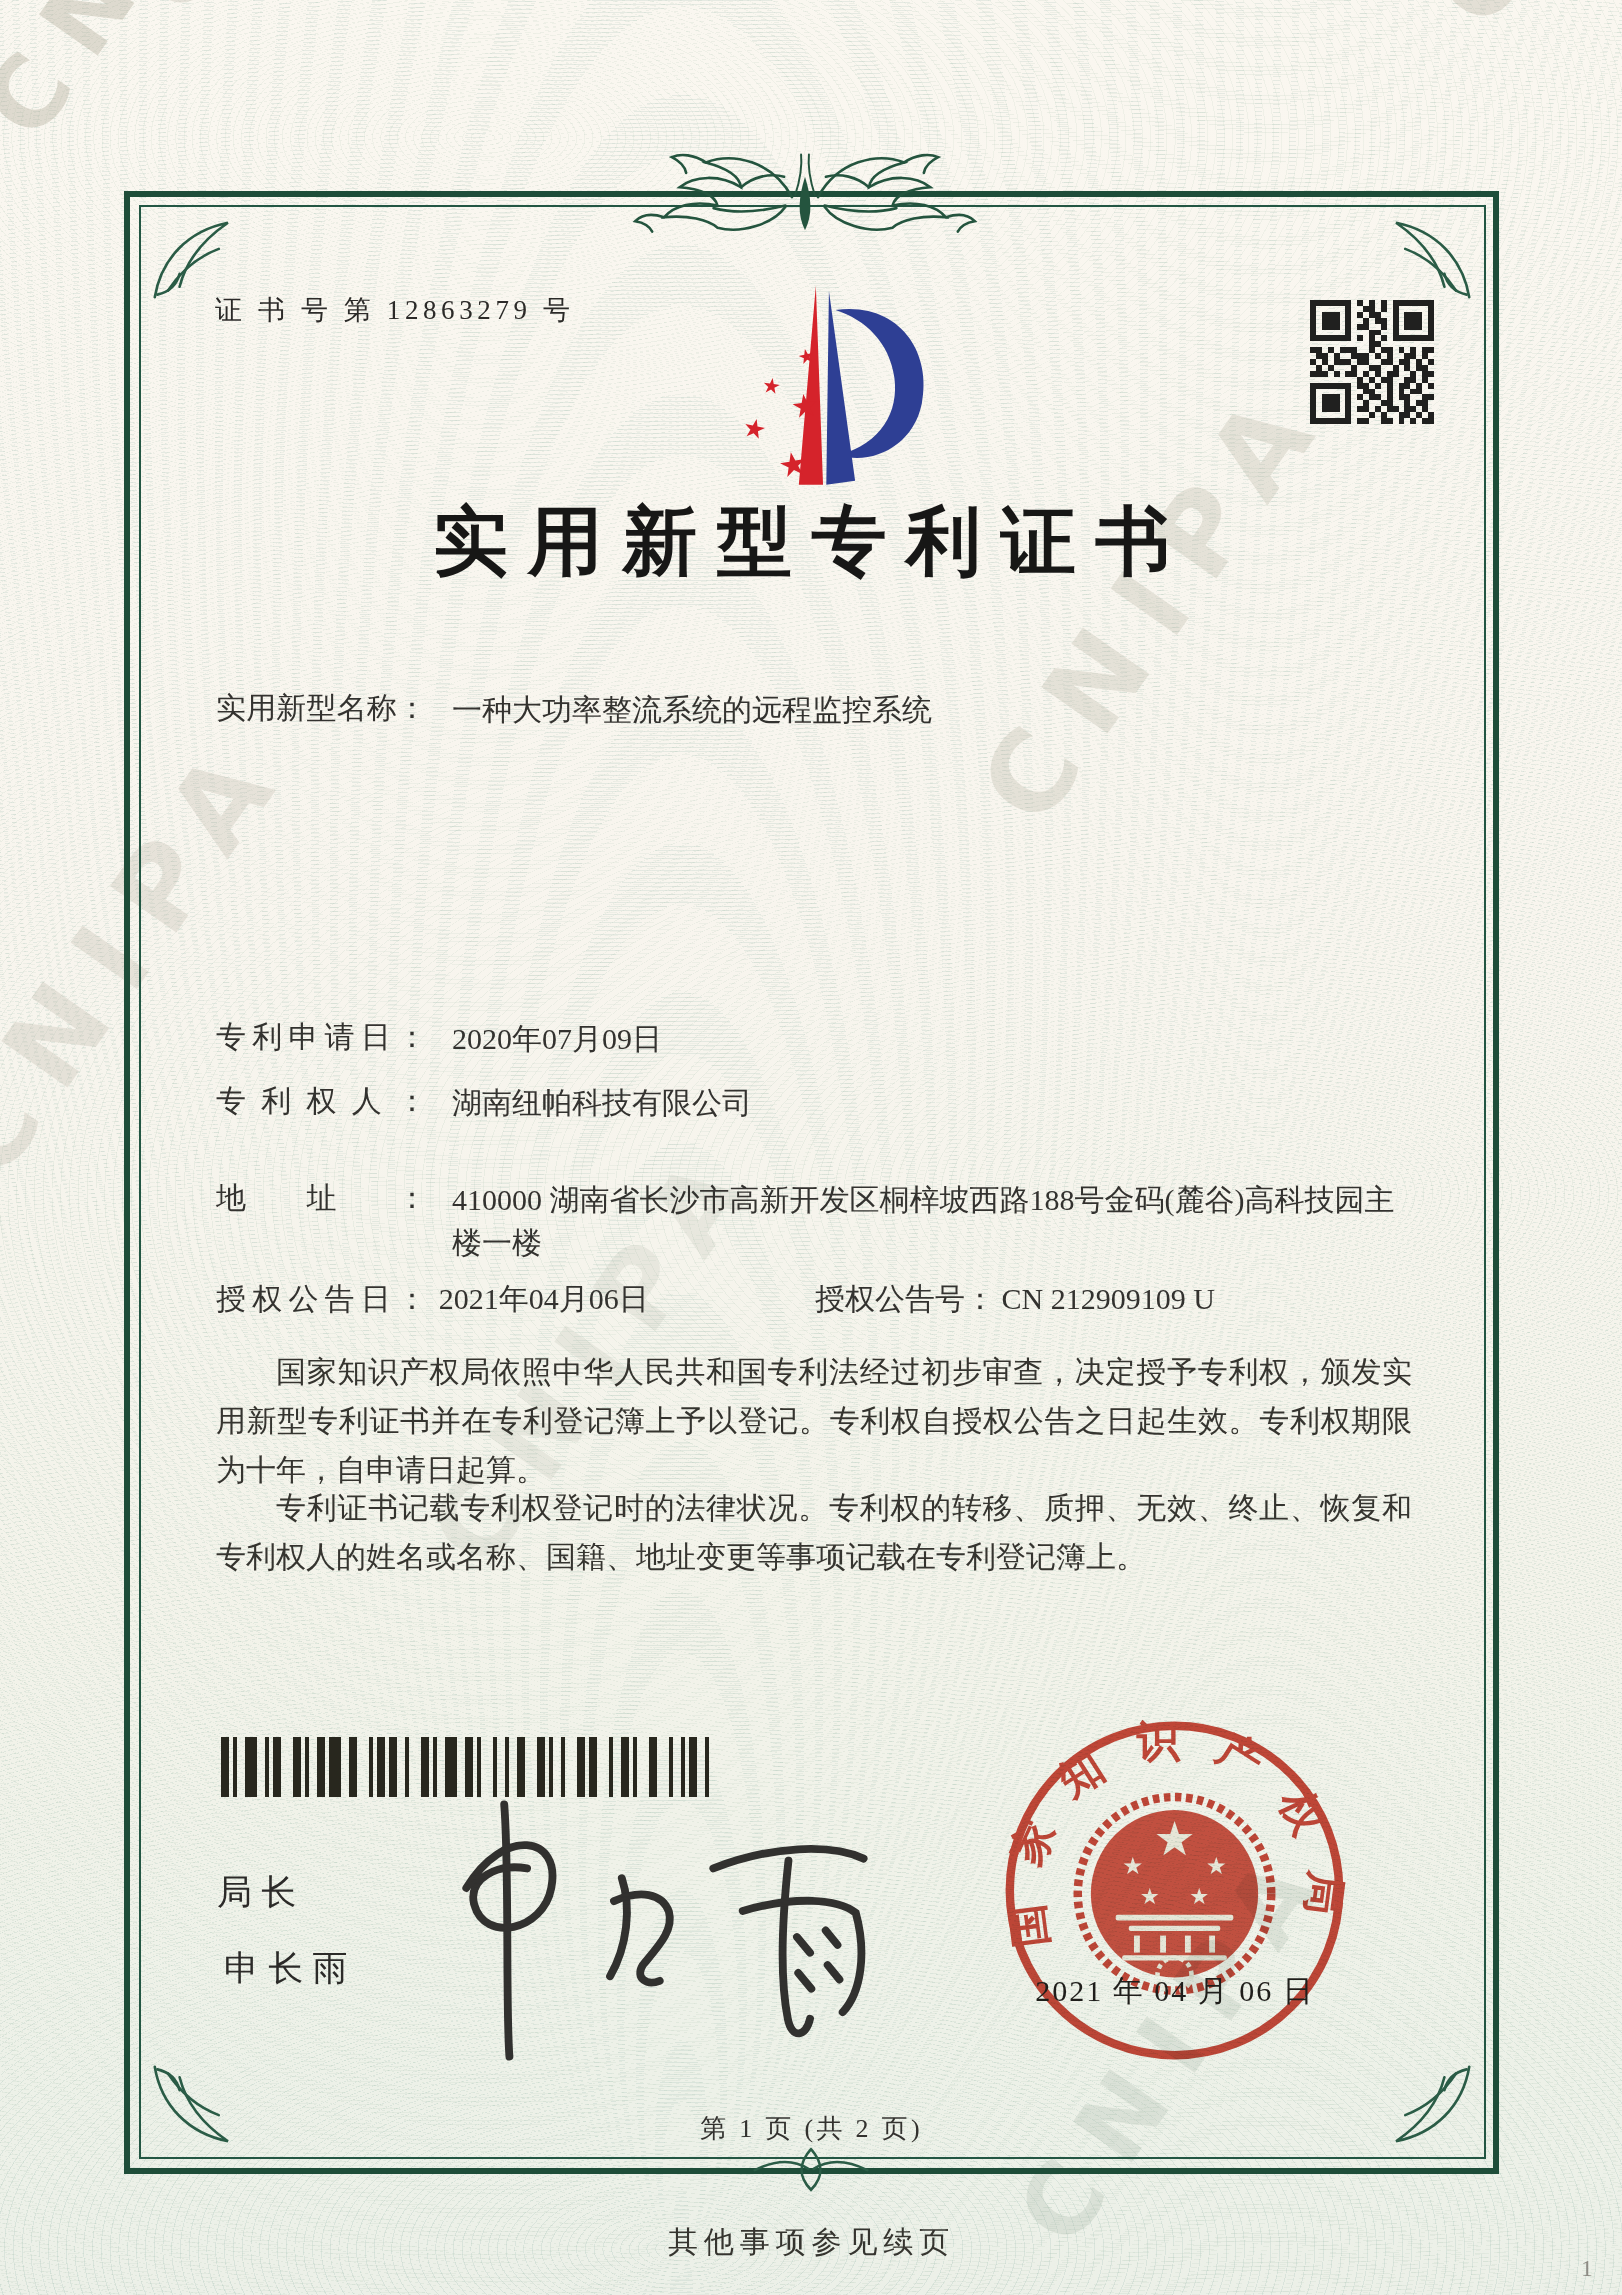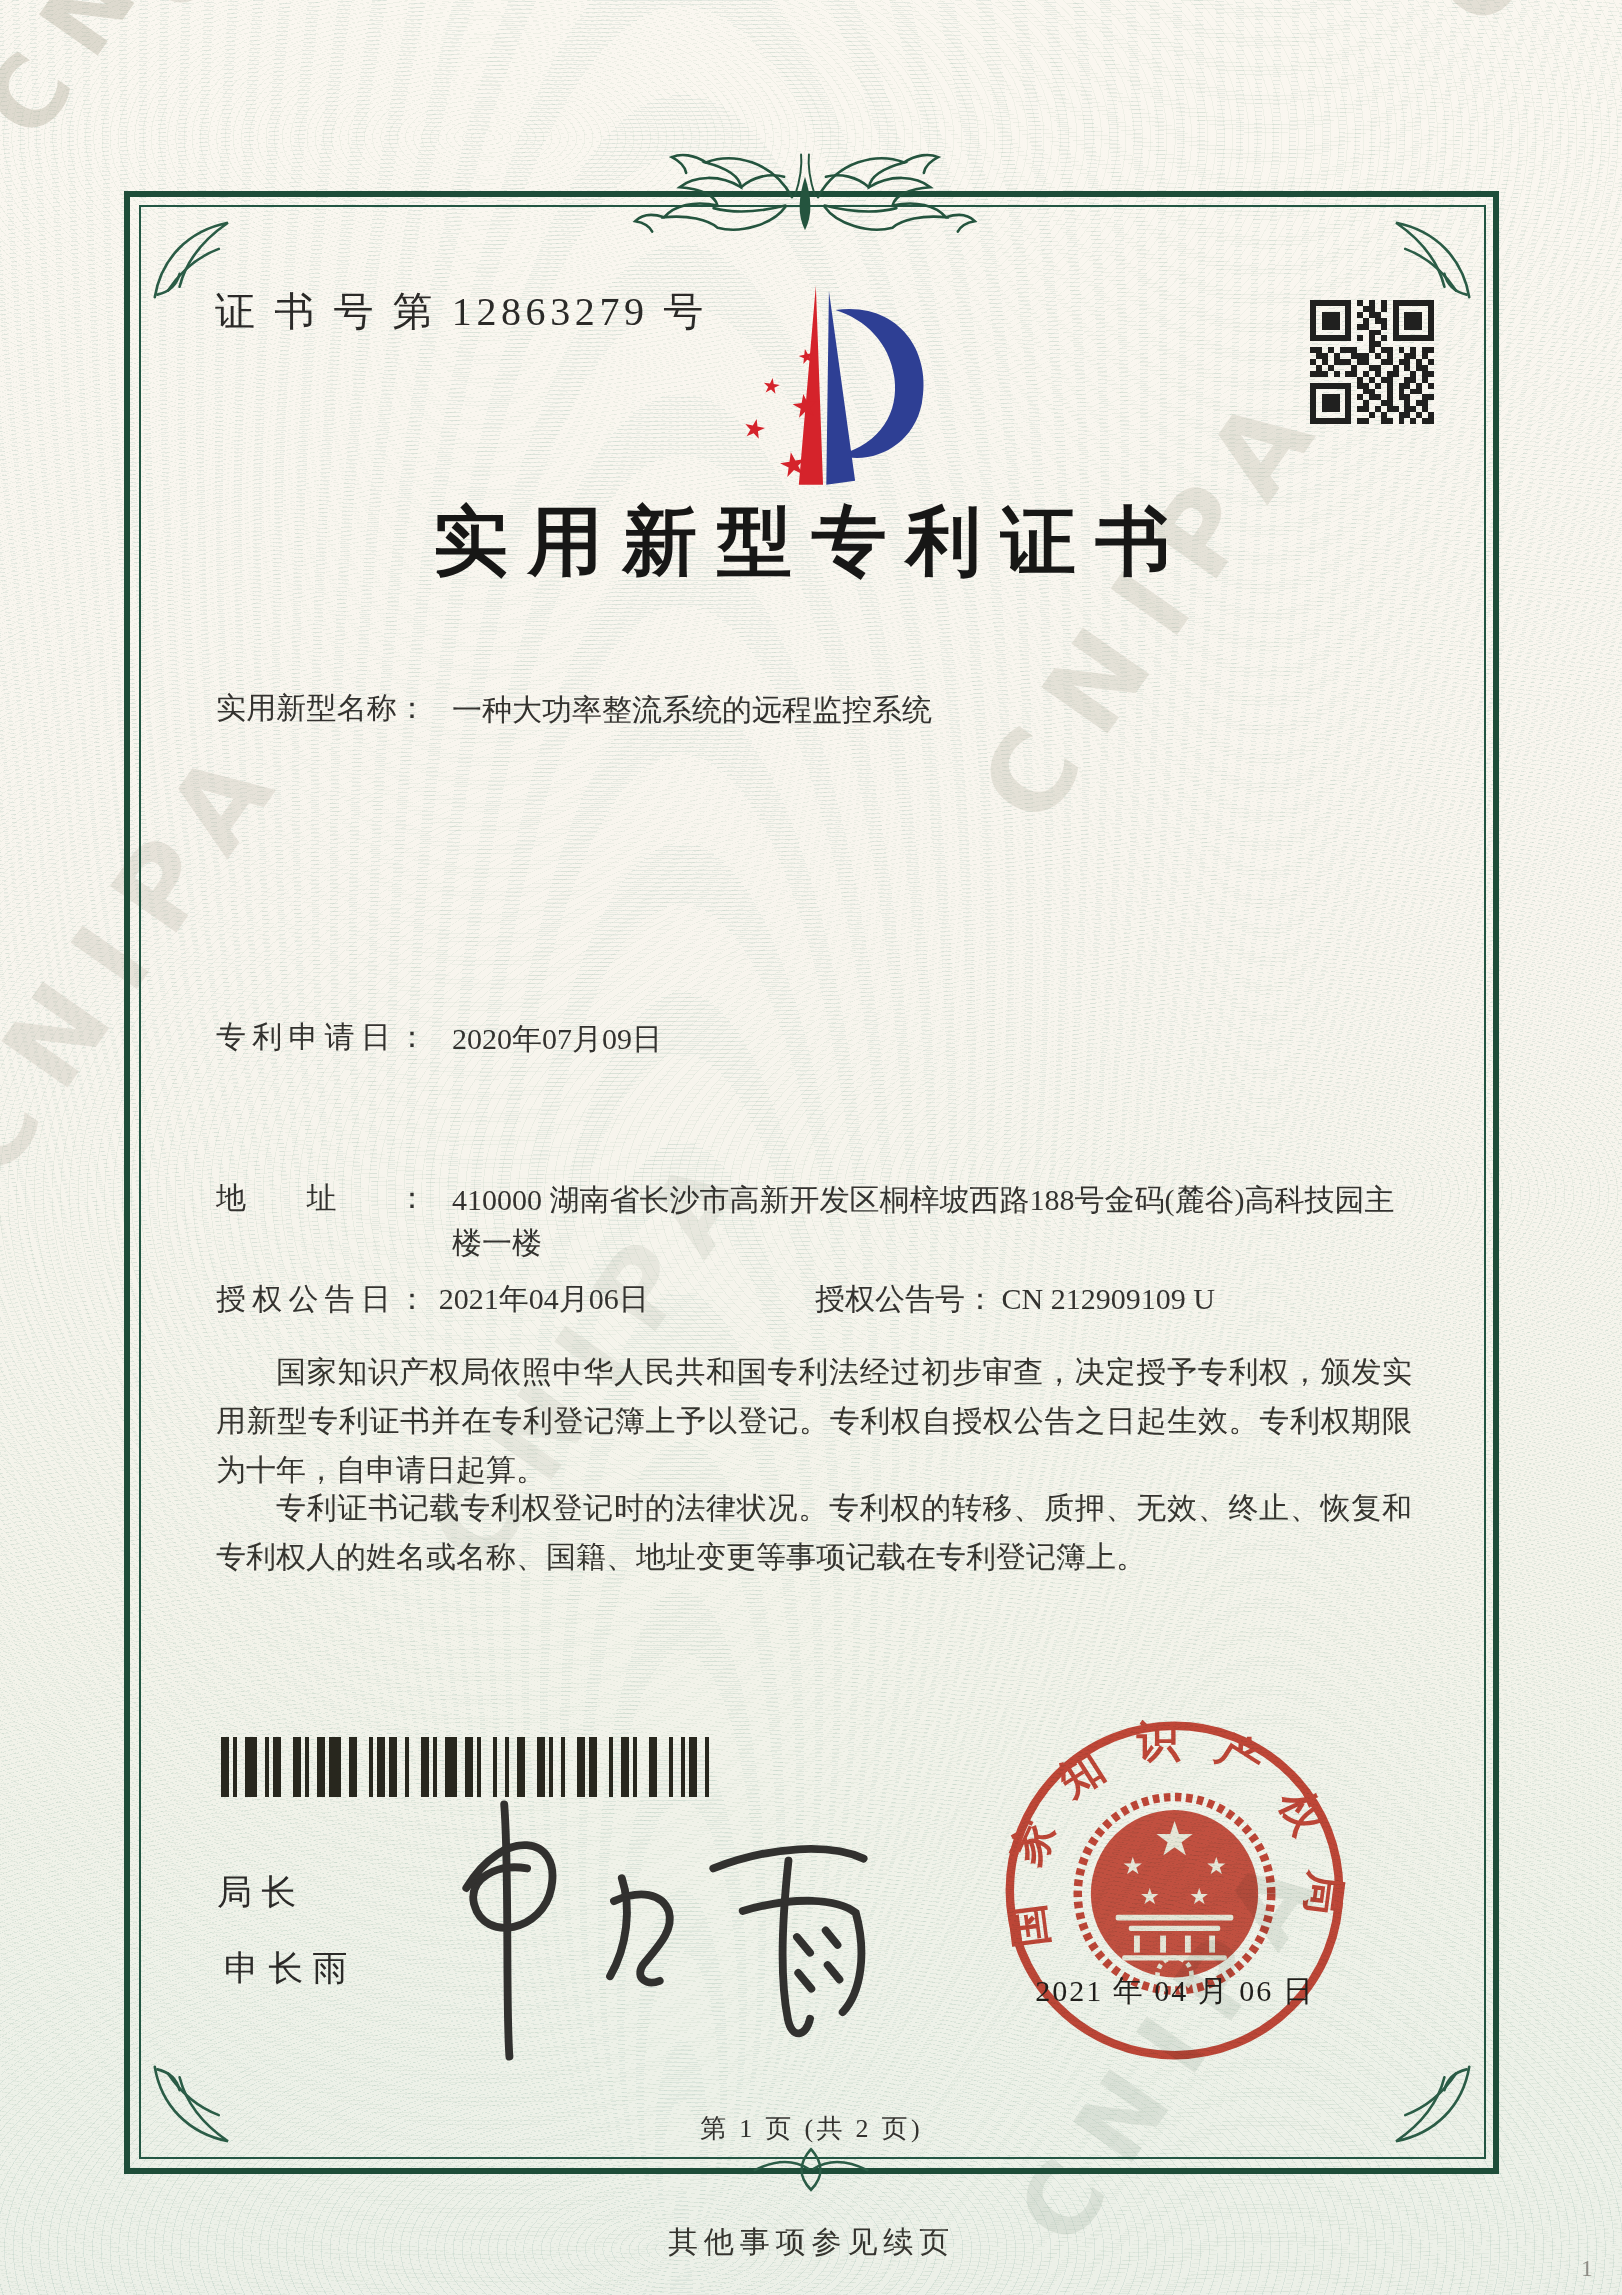--- a/index.html
+++ b/index.html
@@ -27,21 +27,21 @@
   }
   .frame-outer{
     position:absolute;box-sizing:border-box;left:124px;top:191px;width:1375px;height:1983px;
     border:6.5px solid #1e4d39;
   }
   .frame-inner{
     position:absolute;box-sizing:border-box;left:139px;top:205px;width:1347px;height:1954px;
     border:2px solid #235643;
   }
   .t{position:absolute;color:#2e2d2b;}
-  .cert-no{left:215px;top:284px;font-size:40px;letter-spacing:4.6px;color:#2b2a28;}
+  .cert-no{left:215px;top:292px;font-size:27px;letter-spacing:4.6px;color:#2b2a28;}
   .title{left:0;right:0;top:492px;text-align:center;font-size:75px;font-weight:700;
          letter-spacing:19.6px;color:#171716;}
   .field{position:absolute;left:216px;width:1197px;font-size:30px;color:#33322f;}
   .flabel{display:inline-block;width:211px;text-align:justify;text-align-last:justify;
           vertical-align:top;}
   .fvalue{display:inline-block;width:961px;margin-left:25px;vertical-align:top;
           word-break:break-all;line-height:43px;}
   .para{position:absolute;left:216px;width:1196px;font-size:30px;line-height:49px;
         text-align:justify;text-indent:60px;color:#35342f;word-break:break-all;}
   .sig-label{position:absolute;left:217px;font-size:35px;letter-spacing:9.2px;color:#2b2a28;}
@@ -596,20 +596,23 @@
     </div>
 
   <div class="t title">实用新型专利证书</div>
 
   <div class="field" style="top:688px;">
     <span class="flabel">实用新型名称：</span><span class="fvalue">一种大功率整流系统的远程监控系统</span>
   </div>
   <div class="field" style="top:1017px;">
     <span class="flabel">专利申请日：</span><span class="fvalue">2020年07月09日</span>
   </div>
+  <div class="field" style="top:1081px;">
+    <span class="flabel">专利权人：</span><span class="fvalue">湖南纽帕科技有限公司</span>
+  </div>
   <div class="field" style="top:1178px;">
     <span class="flabel">地址：</span><span class="fvalue">410000 湖南省长沙市高新开发区桐梓坡西路188号金码(麓谷)高科技园主楼一楼</span>
   </div>
 
   <div class="field" style="top:1279px;">
     <span class="flabel">授权公告日：</span><span style="display:inline-block;margin-left:11.8px;">2021年04月06日</span>
     <span style="position:absolute;left:599px;">
       <span>授权公告号：</span><span style="margin-left:6.5px;">CN 212909109 U</span>
     </span>
   </div>

